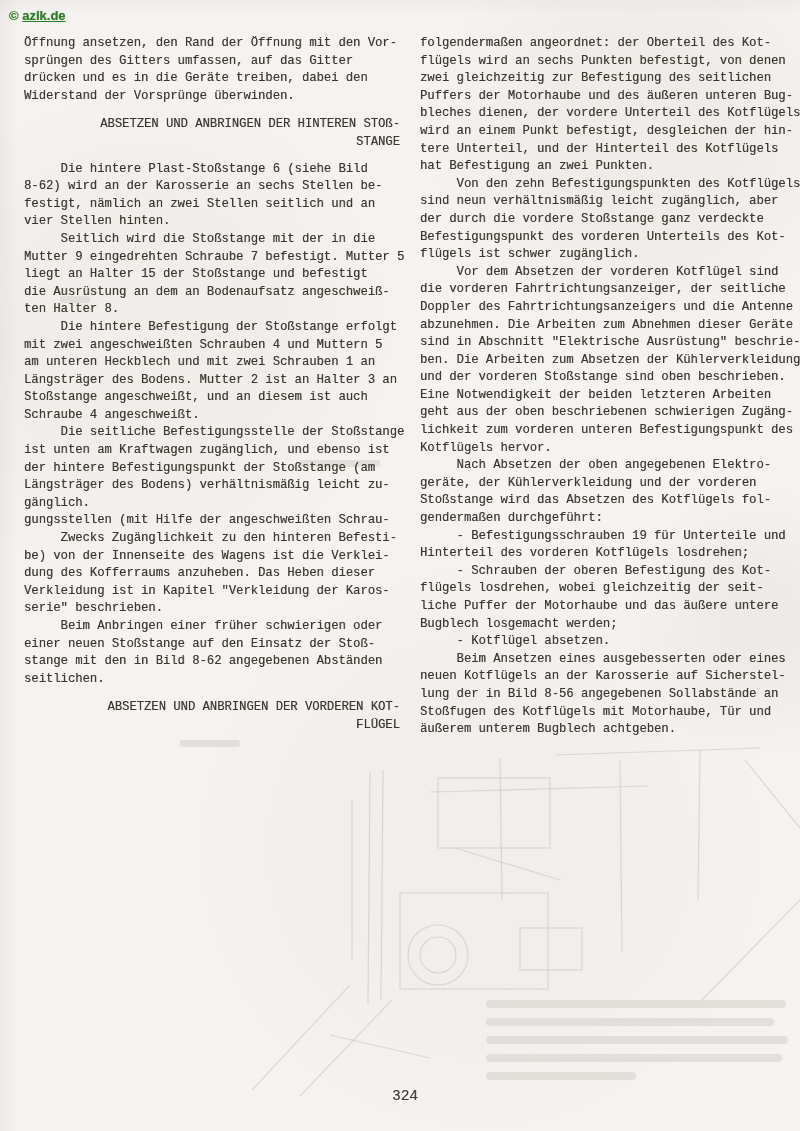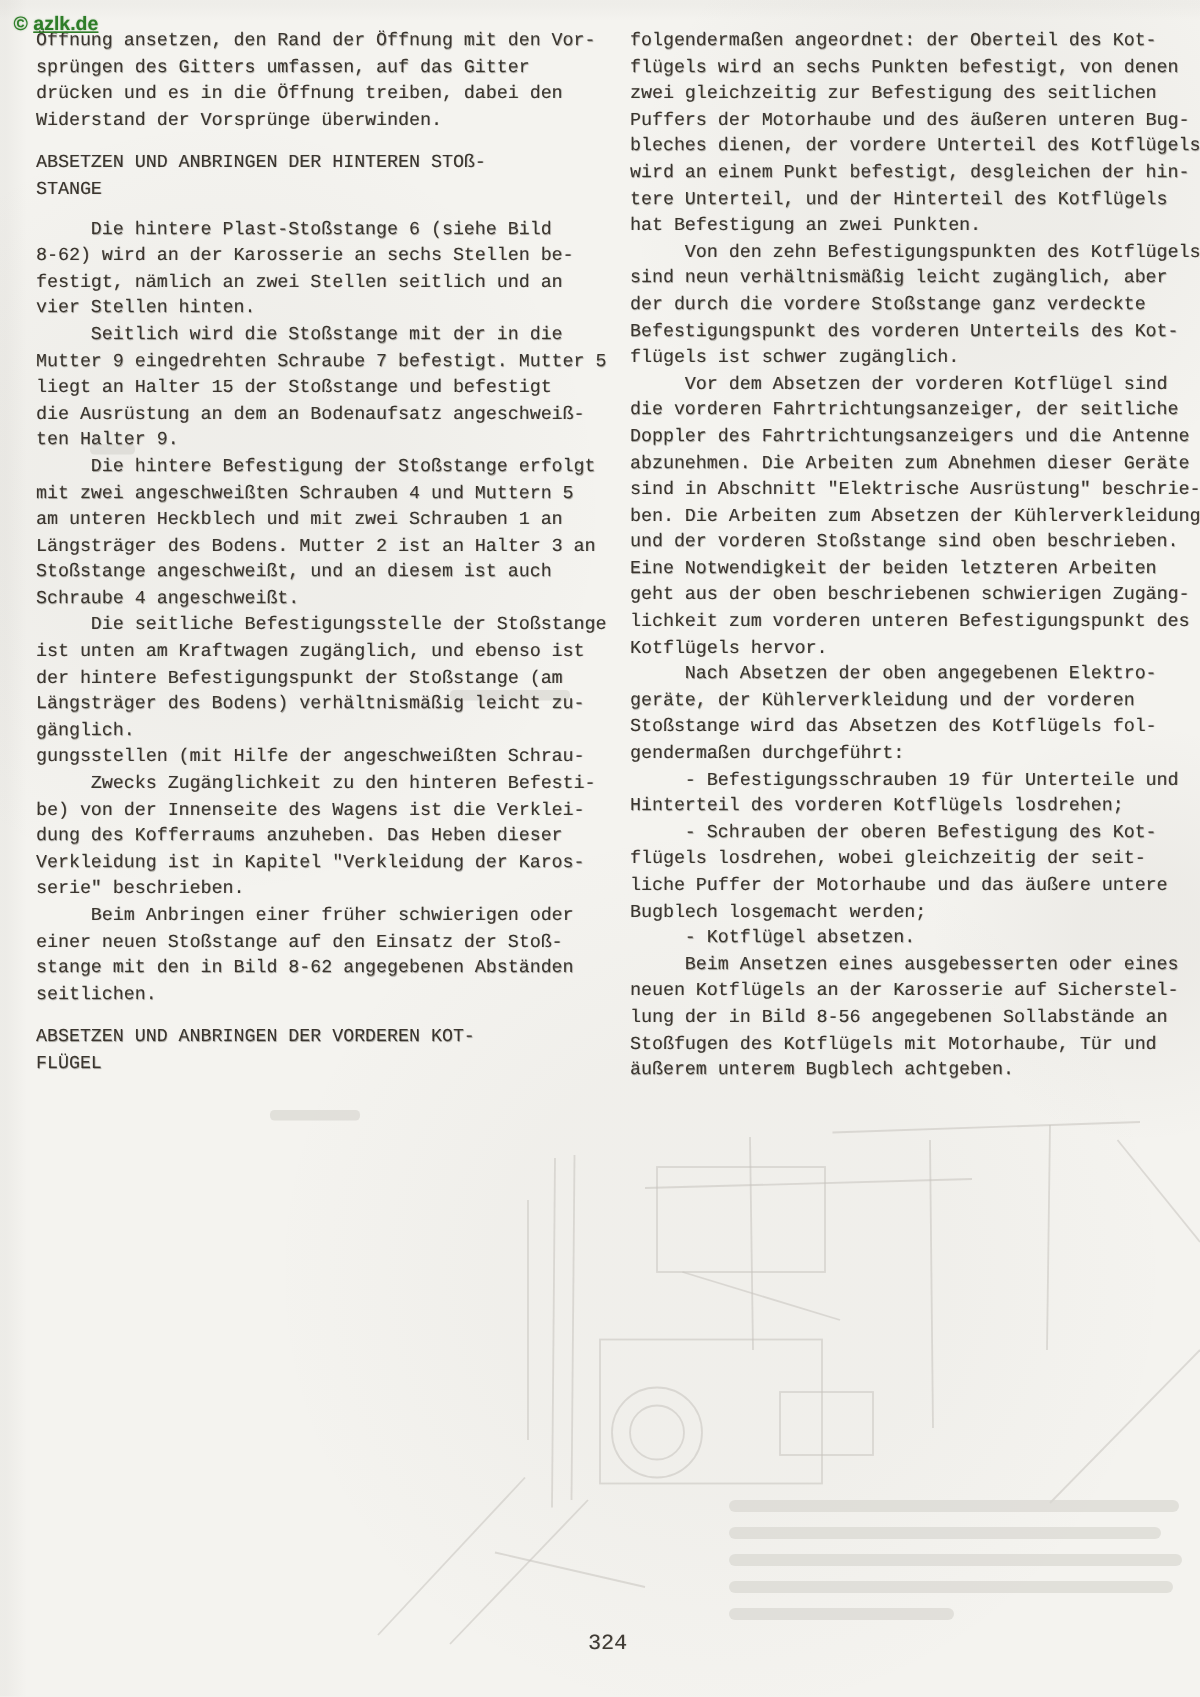--- a/index.html
+++ b/index.html
@@ -20,32 +20,32 @@
   .watermark {
     position: absolute; left: 9px; top: 8px;
     font-family: "Liberation Sans", "DejaVu Sans", sans-serif;
     font-size: 13px; font-weight: bold;
     color: #2e7d28;
     text-shadow: 0 0 1px rgba(46,125,40,0.6);
     z-index: 5;
   }
   .watermark .site { text-decoration: underline; }
   .column {
-    position: absolute; top: 19px;
+    position: absolute; top: 35px;
     font-size: 12.2px;
     line-height: 17.6px;
     color: #3a352e;
     text-shadow: 0.4px 0.4px 0.5px rgba(58,53,46,0.45);
     z-index: 2;
   }
   .column.left  { left: 24px;  width: 376px; }
   .column.right { left: 420px; width: 382px; }
   .line { white-space: pre; }
   .block.paragraph { margin: 0; }
-  .block.heading { text-align: left; margin: 11px 0 9px 0; }
+  .block.heading { text-align: right; margin: 11px 0 9px 0; }
   .page-number {
     position: absolute; left: 0; top: 1088px; width: 810px;
     text-align: center;
     font-size: 14.5px; color: #3f3a33;
     text-shadow: 0.4px 0.4px 0.5px rgba(63,58,51,0.4);
     z-index: 2;
   }
   .ghost {
     position: absolute; left: 0; top: 0;
     z-index: 1; pointer-events: none;
@@ -88,39 +88,39 @@
 
 <div class="watermark">
   <span>©</span>
   <span class="site">azlk.de</span>
 </div>
 
 <div class="column left">
     <div class="block paragraph">
       <div class="line">Öffnung ansetzen, den Rand der Öffnung mit den Vor-</div>
       <div class="line">sprüngen des Gitters umfassen, auf das Gitter</div>
-      <div class="line">drücken und es in die Öffnung treiben, dabei den</div>
+      <div class="line">drücken und es in die Geräte treiben, dabei den</div>
       <div class="line">Widerstand der Vorsprünge überwinden.</div>
     </div>
     <div class="block heading">
       <div class="line">ABSETZEN UND ANBRINGEN DER HINTEREN STOß-</div>
       <div class="line">STANGE</div>
     </div>
     <div class="block paragraph">
       <div class="line">     Die hintere Plast-Stoßstange 6 (siehe Bild</div>
       <div class="line">8-62) wird an der Karosserie an sechs Stellen be-</div>
       <div class="line">festigt, nämlich an zwei Stellen seitlich und an</div>
       <div class="line">vier Stellen hinten.</div>
     </div>
     <div class="block paragraph">
       <div class="line">     Seitlich wird die Stoßstange mit der in die</div>
       <div class="line">Mutter 9 eingedrehten Schraube 7 befestigt. Mutter 5</div>
       <div class="line">liegt an Halter 15 der Stoßstange und befestigt</div>
       <div class="line">die Ausrüstung an dem an Bodenaufsatz angeschweiß-</div>
-      <div class="line">ten Halter 9.</div>
+      <div class="line">ten Halter 8.</div>
     </div>
     <div class="block paragraph">
       <div class="line">     Die hintere Befestigung der Stoßstange erfolgt</div>
       <div class="line">mit zwei angeschweißten Schrauben 4 und Muttern 5</div>
       <div class="line">am unteren Heckblech und mit zwei Schrauben 1 an</div>
       <div class="line">Längsträger des Bodens. Mutter 2 ist an Halter 3 an</div>
       <div class="line">Stoßstange angeschweißt, und an diesem ist auch</div>
       <div class="line">Schraube 4 angeschweißt.</div>
     </div>
     <div class="block paragraph">

